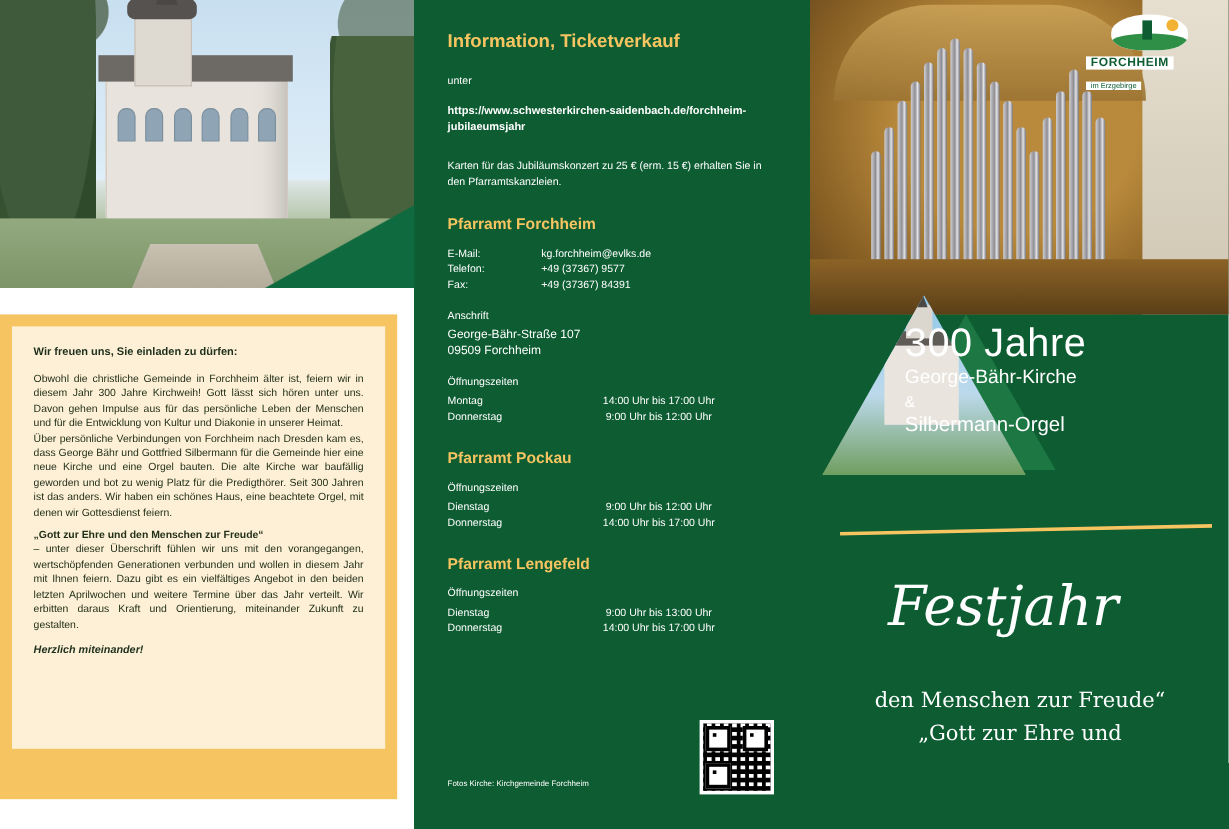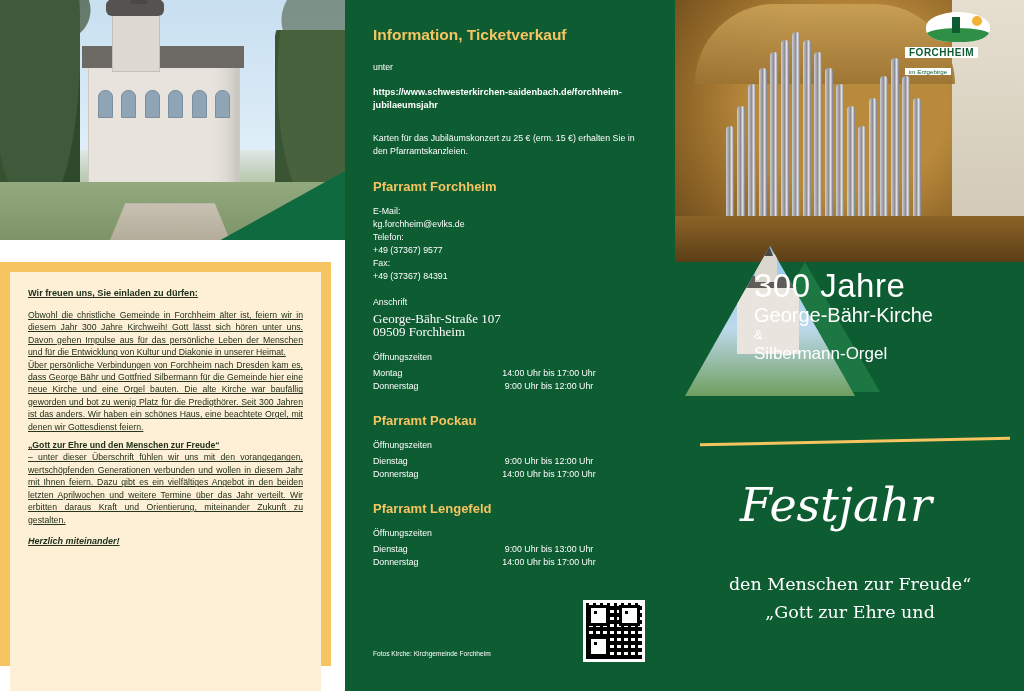--- a/index.html
+++ b/index.html
@@ -136,26 +136,25 @@
 
   .yellow-block {
     position: absolute;
     left: 0; top: 262px;
     width: 331px; height: 404px;
     background: #f6c460;
   }
   .yellow-inner {
     position: absolute;
     left: 10px; top: 272px;
-    width: 311px; height: 420px;
+    width: 311px; height: 352px;
     background: #fdf0d6;
     padding: 14px 18px 10px 18px;
     box-sizing: border-box;
     color: #27351f;
-    text-decoration: underline;
   }
   .yellow-lead {
     font-size: 9.2px;
     font-weight: bold;
     color: #1d2f1b;
     margin: 2px 0 11px 0;
   }
   .yellow-body p {
     margin: 0 0 0 0;
     font-size: 8.7px;
@@ -209,31 +208,30 @@
   .mid-h2 {
     font-size: 13px;
     font-weight: bold;
     color: #f6c460;
     margin: 0 0 11px 0;
   }
   .kv {
     font-size: 8.8px;
     line-height: 13px;
     display: flex;
-    flex-direction: column;
   }
   .kv .k { width: 78px; flex: none; }
   .kv .v { flex: 1; }
   .blk { margin-bottom: 13px; }
   .sub-label {
     font-size: 8.8px;
     line-height: 13px;
     margin-bottom: 3px;
   }
-  .addr-line { font-size: 13px; line-height: 13px; font-family: Liberation Serif, serif; }
+  .addr-line { font-size: 10px; line-height: 13px; }
   .hours-row {
     font-size: 8.8px;
     line-height: 13px;
     display: flex;
   }
   .hours-row .d { width: 78px; flex: none; }
   .hours-row .t { flex: 1; text-align: center; }
   .qr {
     position: absolute;
     left: 583px; top: 600px;
@@ -420,21 +418,21 @@
     width: 250px;
     color: #ffffff;
   }
   .hdr-300 .big {
     font-size: 33px;
     font-weight: normal;
     letter-spacing: .5px;
     line-height: 36px;
   }
   .hdr-300 .l2 {
-    font-size: 20px;
+    font-size: 16px;
     line-height: 22px;
   }
   .hdr-300 .l3 {
     font-size: 13px;
     line-height: 17px;
   }
   .hdr-300 .l4 {
     font-size: 17px;
     line-height: 22px;
   }

